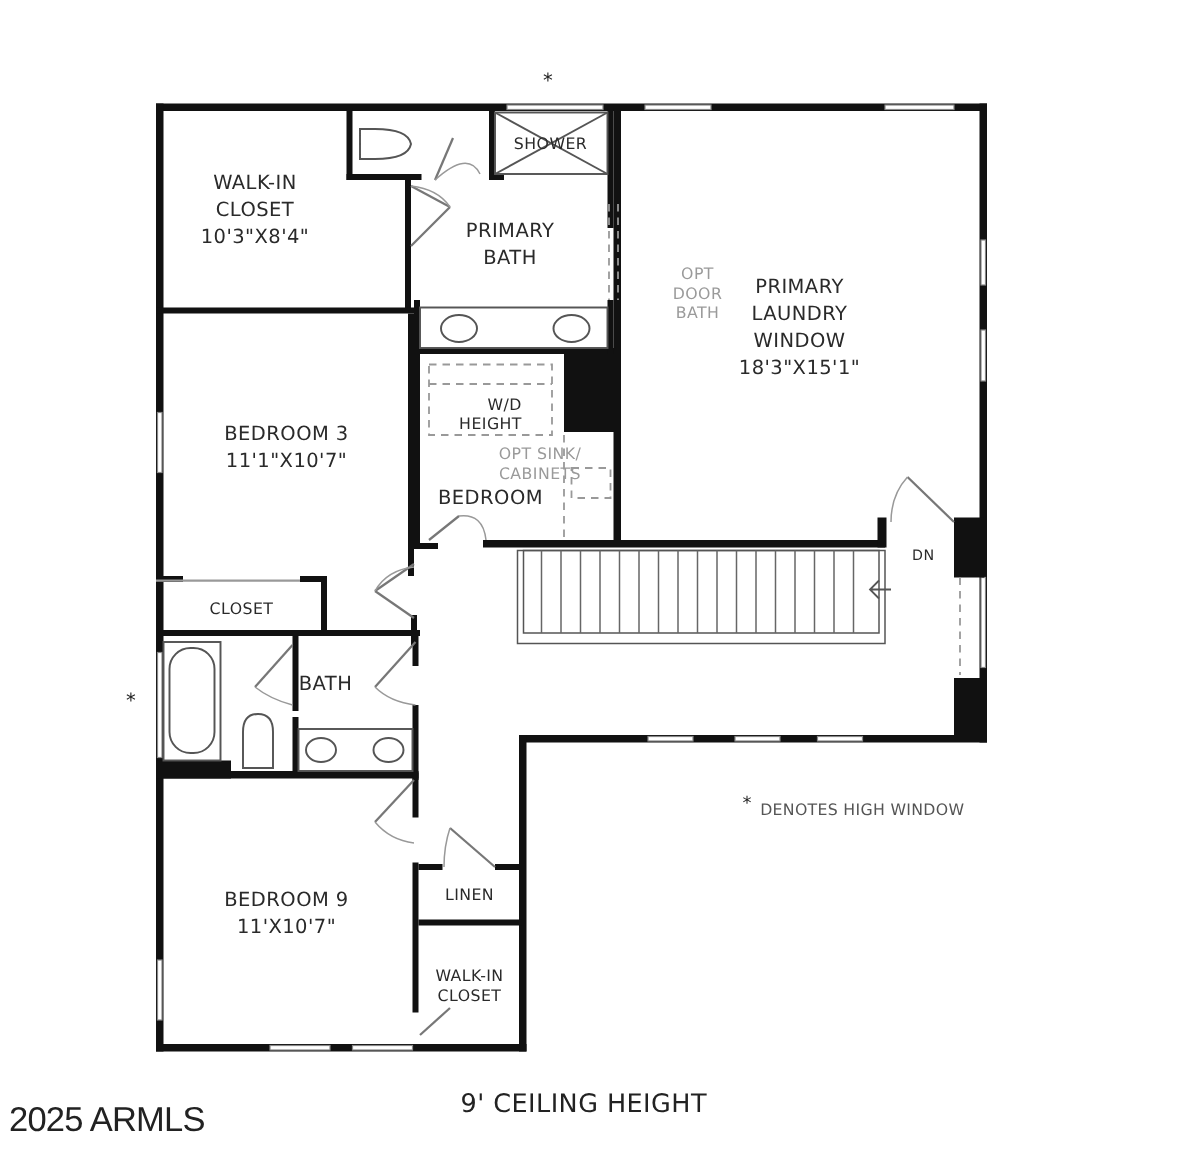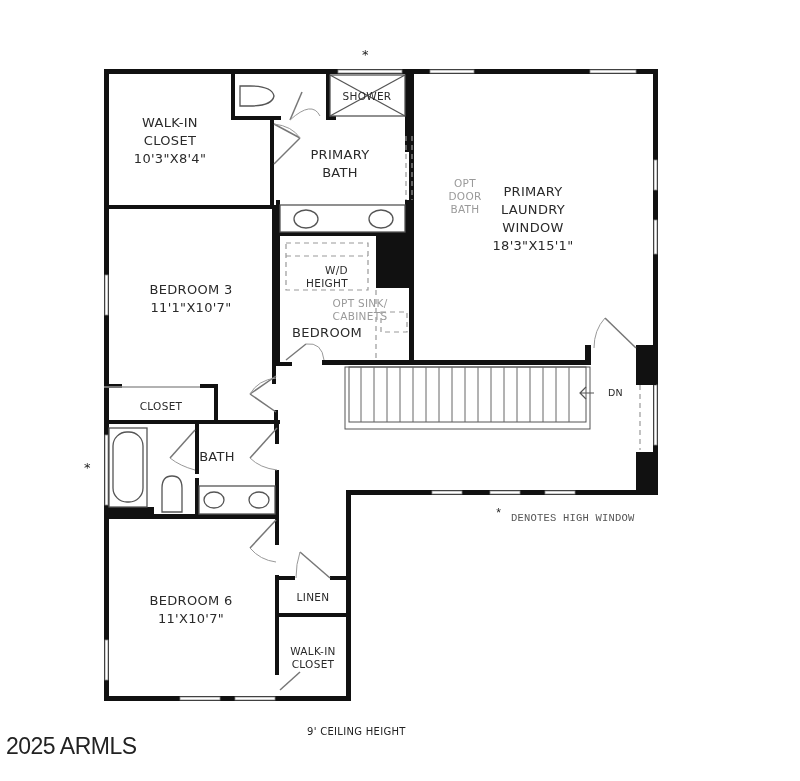--- a/index.html
+++ b/index.html
@@ -4,22 +4,22 @@
 <style>
   html, body { margin: 0; padding: 0; background: #ffffff; }
   body { width: 800px; height: 781px; position: relative; overflow: hidden; font-family: "DejaVu Sans", sans-serif; }
   #plan { position: absolute; left: 0; top: 0; }
   .lbl { position: absolute; text-align: center; color: #2a2a2a; font-size: 13px; line-height: 18px; letter-spacing: 0.3px; white-space: nowrap; transform: translateX(-50%); }
   .lbl.small { font-size: 10.5px; line-height: 13px; }
   .lbl.gray { color: #9a9a9a; }
   .lbl.xs { font-size: 9.5px; line-height: 12px; }
   .line { display: block; }
   #footer-copy { position: absolute; left: 6px; top: 733px; font-size: 23px; color: #222; font-family: "Liberation Sans", sans-serif; letter-spacing: -0.5px; }
-  #footer-ceiling { position: absolute; left: 307px; top: 726px; font-size: 10px; color: #222; letter-spacing: 0.3px; }
-  #legend { position: absolute; left: 495px; top: 511px; font-size: 10.5px; color: #555; letter-spacing: 0.2px; font-family: Liberation Mono, monospace; }
+  #footer-ceiling { position: absolute; left: 307px; top: 726px; font-size: 17px; color: #222; letter-spacing: 0.3px; }
+  #legend { position: absolute; left: 495px; top: 532px; font-size: 10.5px; color: #555; letter-spacing: 0.2px; }
   .star { position: absolute; font-size: 13px; color: #222; }
 </style>
 </head>
 <body>
 
 <svg id="plan" width="800" height="781" viewBox="0 0 800 781">
 
   <g fill="#111">
 
     <rect x="104" y="69" width="554" height="5"></rect>
@@ -238,34 +238,34 @@
 
 <div class="lbl small" style="left:161px;top:400px;">
   <span class="line">CLOSET</span>
 </div>
 
 <div class="lbl" style="left:217px;top:448px;">
   <span class="line">BATH</span>
 </div>
 
 <div class="lbl" style="left:191px;top:592px;">
-  <span class="line">BEDROOM 6</span>
+  <span class="line">BEDROOM 9</span>
   <span class="line">11'X10'7"</span>
 </div>
 
 <div class="lbl small" style="left:313px;top:591px;">
   <span class="line">LINEN</span>
 </div>
 
 <div class="lbl small" style="left:313px;top:645px;">
   <span class="line">WALK-IN</span>
   <span class="line">CLOSET</span>
 </div>
 
-<div class="lbl xs" style="left:608px;top:387px;transform:none;">DN</div>
+<div class="lbl xs" style="left:608px;top:365px;transform:none;">DN</div>
 
 <span class="star" style="left:362px;top:47px;">*</span>
 <span class="star" style="left:84px;top:460px;">*</span>
 
 <div id="legend">
   <span style="position:relative;top:-4px;margin-right:2px;font-size:12px;color:#222;">*</span>
   <span>DENOTES HIGH WINDOW</span>
 </div>
 
 <div id="footer-ceiling">9' CEILING HEIGHT</div>

